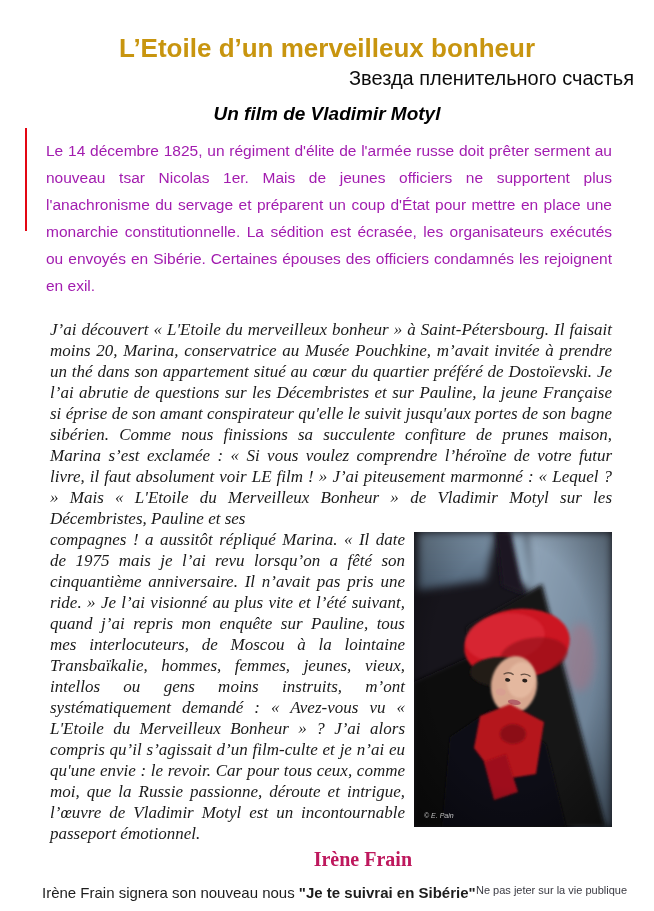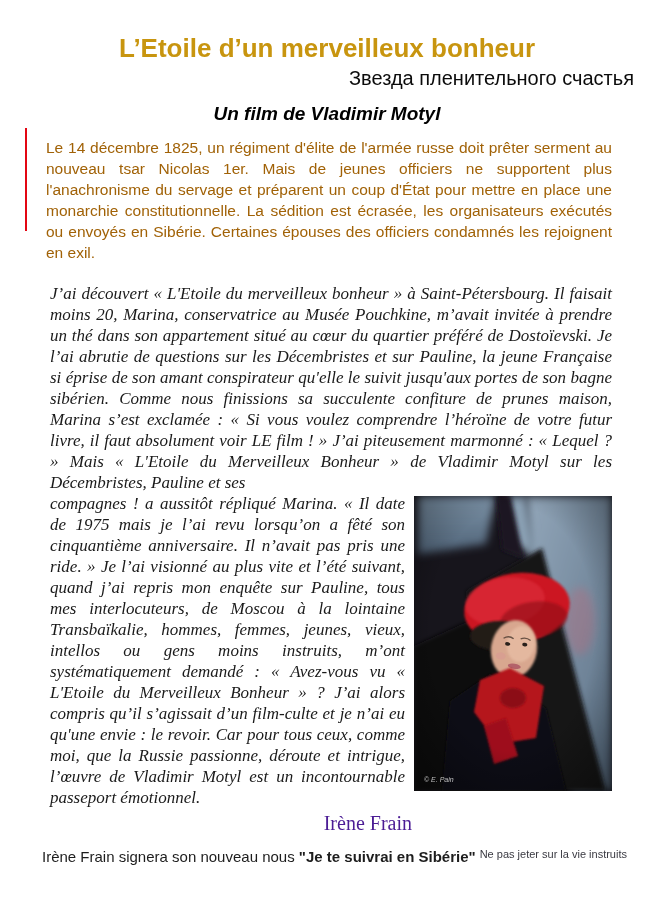--- a/index.html
+++ b/index.html
@@ -33,23 +33,23 @@
   }
   .red-bar{
     position:absolute;
     left:25px;top:128px;
     width:2px;height:103px;
     background:#e30613;
   }
   .synopsis{
     margin:12px 42px 0 46px;
     font-size:15.5px;
-    line-height:21px;
+    line-height:27px;
     text-align:justify;
-    color:#a16207;
+    color:#a21caf;
   }
   .tagline{
     margin:18px 20px 0 20px;
     text-align:center;
     font-weight:bold;
     font-size:17px;
     line-height:22px;
     color:#1b1b26;
   }
   .essay{
@@ -69,23 +69,23 @@
     margin:3px 0 6px 9px;
     background:#17151c;
     position:relative;
   }
   .photo-float svg{display:block;width:198px;height:295px;}
   .signature{
     width:366px;
     text-align:right;
     margin:4px 16px 0 46px;
     font-family:"Liberation Serif",serif;
-    font-weight:normal;
+    font-weight:bold;
     font-size:20px;
-    color:#4c1d95;
+    color:#be185d;
   }
   .footer-row{
     margin:13px 27px 0 42px;
     display:flex;
     justify-content:space-between;
     align-items:flex-start;
   }
   .footer-left{
     font-size:15px;
     color:#1d1d1d;
@@ -186,16 +186,16 @@
       <span>compagnes ! a aussitôt répliqué Marina. « Il date de 1975 mais je l’ai revu lorsqu’on a fêté son cinquantième anniversaire. Il n’avait pas pris une ride. » Je l’ai visionné au plus vite et l’été  suivant, quand j’ai repris mon  enquête sur    Pauline, tous mes interlocuteurs, de Moscou à la lointaine Transbaïkalie, hommes, femmes,  jeunes, vieux, intellos ou gens moins instruits, m’ont systématiquement demandé : « Avez-vous vu « L'Etoile du Merveilleux Bonheur » ? J’ai alors compris qu’il s’agissait d’un film-culte et je n’ai eu qu'une envie : le revoir. Car pour tous ceux, comme moi, que la Russie passionne, déroute et intrigue, l’œuvre de Vladimir Motyl est un incontournable passeport émotionnel.</span>
     </div>
   </div>
 
   <div class="signature">Irène Frain</div>
 
   <div class="footer-row">
     <div class="footer-left">
       <span>Irène Frain signera son nouveau nous </span><span class="book-title">"Je te suivrai en Sibérie"</span>
     </div>
-    <div class="footer-note">Ne pas jeter sur la vie instruits</div>
+    <div class="footer-note">Ne pas jeter sur la vie publique</div>
   </div>
 
 </div>
 
 </body></html>

